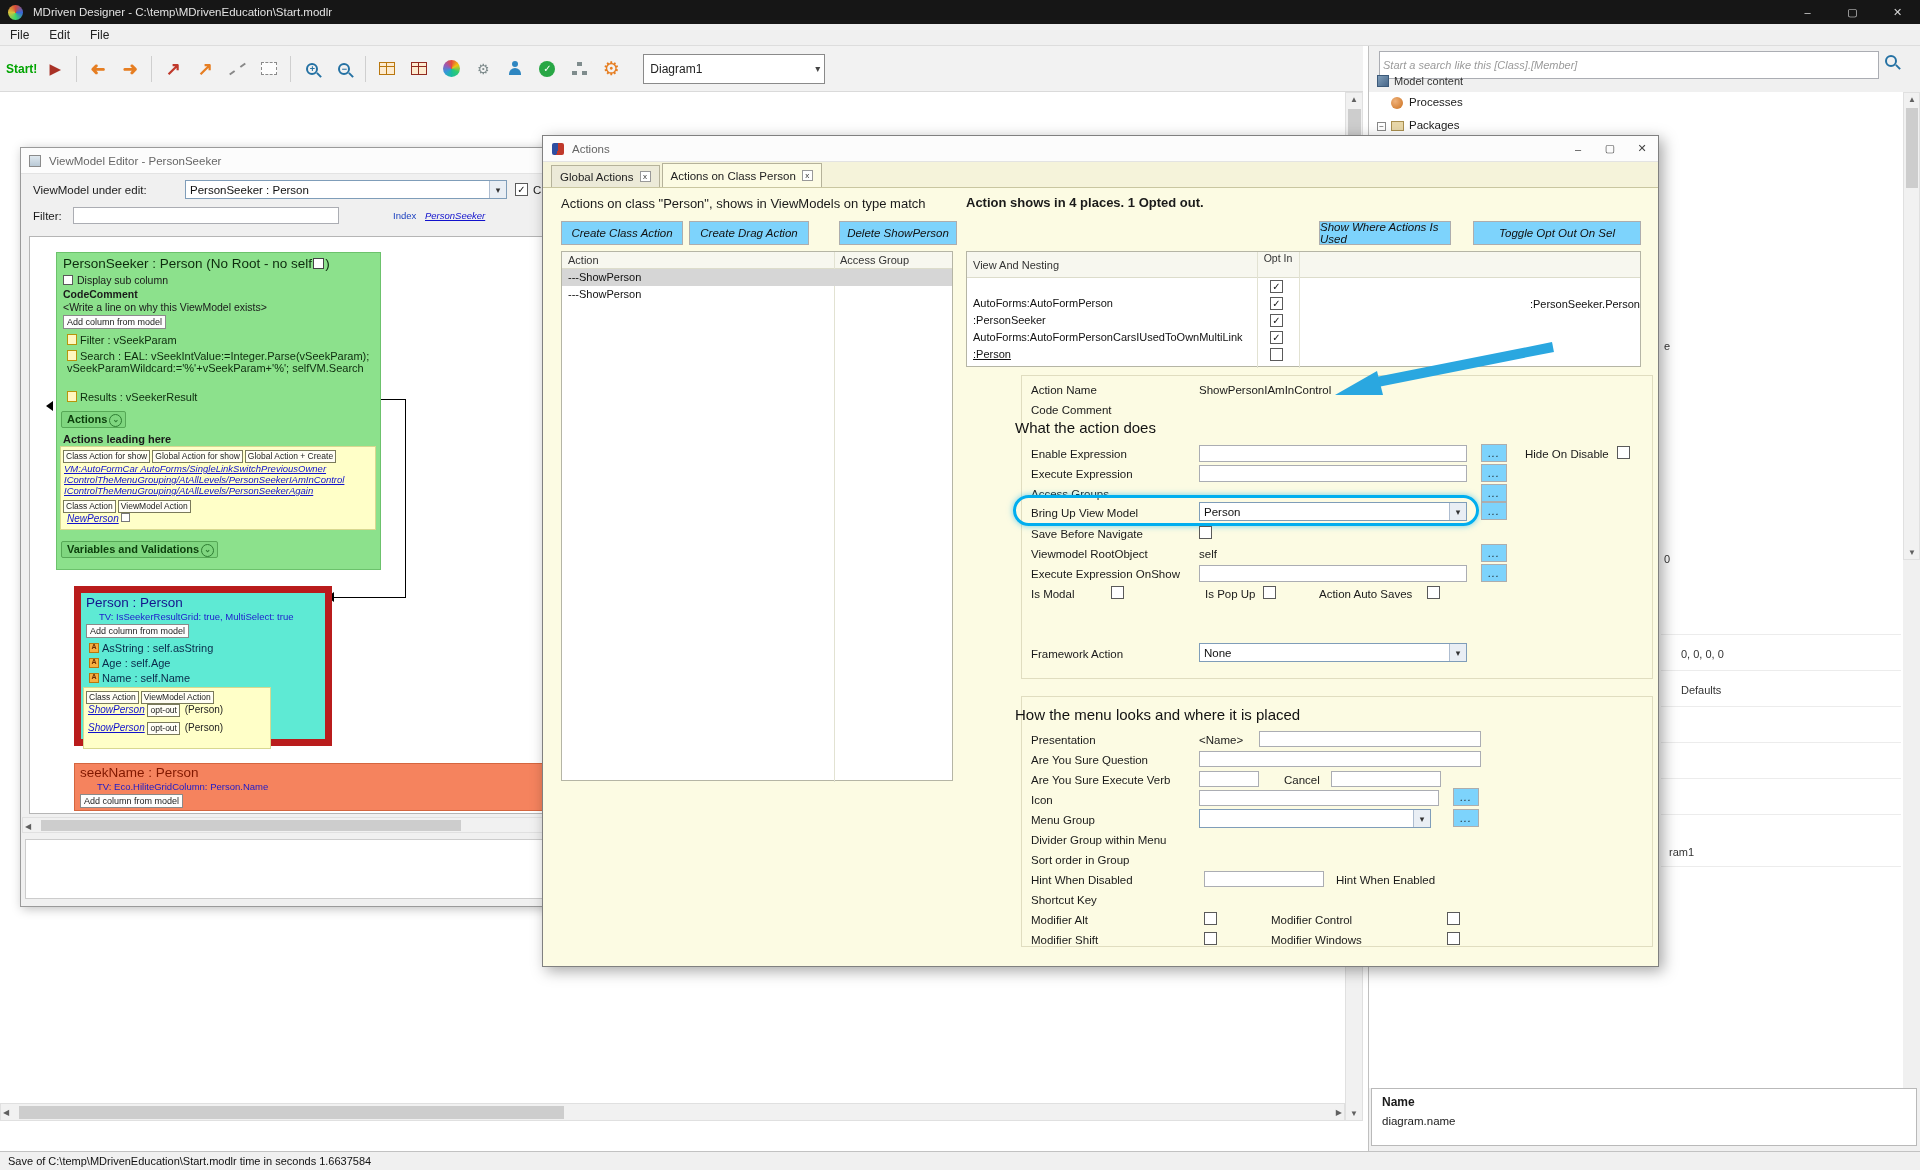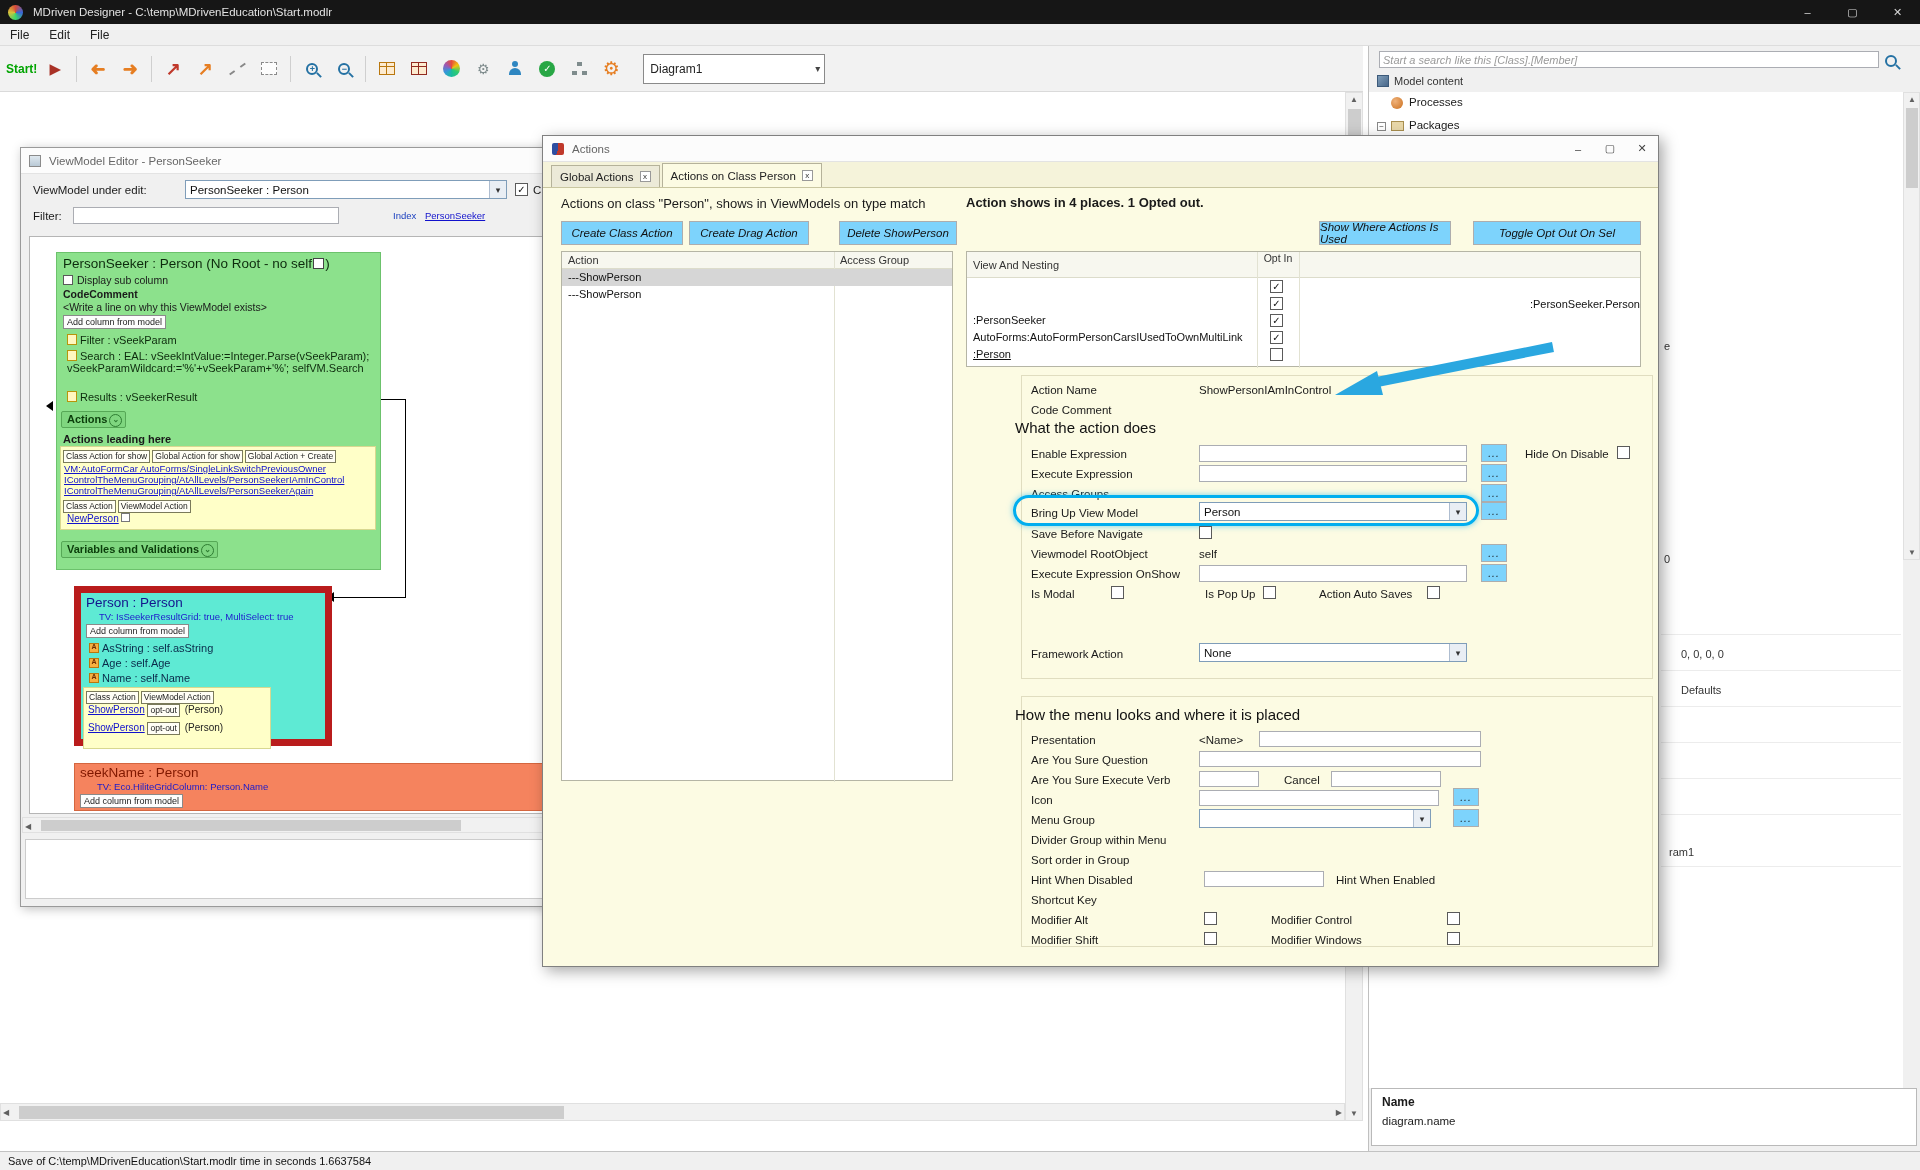--- a/index.html
+++ b/index.html
@@ -53,21 +53,21 @@
   .inp{position:absolute;background:#fff;border:1px solid #abadb3;height:17px;font-size:11px;color:#111;padding:0 3px;}
   input.inp{outline:none;}
   input.inp::placeholder{color:#9a9a9a;font-style:italic;}
   .btn{position:absolute;background:#7dd3fc;border:1px solid #adadad;font-size:11.5px;color:#111;display:flex;align-items:center;justify-content:center;font-style:italic;}
   .cb{position:absolute;width:13px;height:13px;background:#fff;border:1px solid #5a5a5a;font-size:10px;display:flex;align-items:center;justify-content:center;color:#111;}
   .cb.checked::after{content:"✓";}
   .cb-inline{display:inline-block;width:11px;height:11px;background:#fff;border:1px solid #444;vertical-align:-1px;margin:0 1px;}
   .dcombo{position:absolute;background:#fff;border:1px solid #7f9db9;font-size:11.5px;color:#111;display:flex;align-items:center;padding:0 20px 0 4px;height:19px;}
   .dcombo::after{content:"▾";position:absolute;right:0;top:0;bottom:0;width:16px;background:#e9eef4;border-left:1px solid #aebdd0;color:#333;font-size:9px;display:flex;align-items:center;justify-content:center;}
   .chip{display:inline-block;border:1px solid #7a7a5a;background:#fffef5;font-size:8.5px;color:#222;padding:0 2px;line-height:11px;margin-right:2px;white-space:nowrap;}
-  .lnk{color:#1111cc;text-decoration:underline;white-space:nowrap;}
+  .lnk{color:#1111cc;text-decoration:underline;white-space:nowrap;font-style:italic;}
   .mini-box{display:inline-block;width:9px;height:9px;border:1px solid #777;background:#fff;margin-left:2px;}
 
   
   .sb{position:absolute;background:#f1f1f1;border:1px solid #e0e0e0;}
   .sb-thumb{position:absolute;background:#cdcdcd;}
   .sb-arrow{position:absolute;color:#606060;font-size:8px;display:flex;align-items:center;justify-content:center;}
 
   
   .right-panel{position:absolute;left:1368px;top:46px;width:552px;height:1105px;background:#f0f0f0;border-left:1px solid #c0c0c0;}
   .rp-white{position:absolute;left:0;top:46px;width:534px;height:996px;background:#fff;}
@@ -204,21 +204,21 @@
     <div class="sb-arrow" style="right:2px;top:4px;">▶</div>
   </div>
   <div class="sb" style="left:1345px;top:92px;width:18px;height:1029px;">
     <div class="sb-arrow" style="left:4px;top:2px;">▲</div>
     <div class="sb-thumb" style="left:2px;top:16px;width:13px;height:330px;"></div>
     <div class="sb-arrow" style="left:4px;bottom:2px;">▼</div>
   </div>
 
 
   <div class="right-panel">
-    <input class="inp" style="left: 10px; top: 5px; width: 500px; height: 17px;" placeholder="Start a search like this [Class].[Member]">
+    <input class="inp" style="left: 10px; top: 5px; width: 500px; height: 28px;" placeholder="Start a search like this [Class].[Member]">
     <span class="magnifier" style="position:absolute;left:516px;top:9px;"></span>
     <div class="model-ico" style="left:8px;top:29px;"></div>
     <div class="lbl" style="left:25px;top:29px;font-size:11px;color:#333;">Model content</div>
     <div class="rp-white"></div>
 
     <div>
       <div class="tree-ico-proc" style="left:22px;top:51px;"></div>
       <div class="lbl" style="left:40px;top:50px;">Processes</div>
     </div>
     <div>
@@ -390,20 +390,21 @@
 
     <div class="listbox" style="left:423px;top:115px;width:675px;height:116px;">
       <div class="lb-head" style="height:26px;">
         <span class="lb-col" style="left:6px;top:7px;">View And Nesting</span>
         <span class="lb-col" style="left:292px;top:1px;width:38px;text-align:center;white-space:normal;line-height:1.1;font-size:10.5px;">Opt In</span>
       </div>
       <div class="vline" style="left:290px;top:0;height:116px;"></div>
       <div class="vline" style="left:332px;top:0;height:116px;"></div>
       <div class="lb-row" style="top:44px;text-align:right;">:PersonSeeker.Person</div>
       <div class="cb checked" style="left:303px;top:28px;"></div>
+      <div class="lb-row" style="top:43px;">AutoForms:AutoFormPerson</div>
       <div class="cb checked" style="left:303px;top:45px;"></div>
       <div class="lb-row" style="top:60px;">:PersonSeeker</div>
       <div class="cb checked" style="left:303px;top:62px;"></div>
       <div class="lb-row" style="top:77px;">AutoForms:AutoFormPersonCarsIUsedToOwnMultiLink</div>
       <div class="cb checked" style="left:303px;top:79px;"></div>
       <div class="lb-row" style="top:94px;text-decoration:underline;">:Person</div>
       <div class="cb" style="left:303px;top:96px;"></div>
     </div>
 
     <div class="gbox" style="left:478px;top:239px;width:632px;height:304px;"></div>

